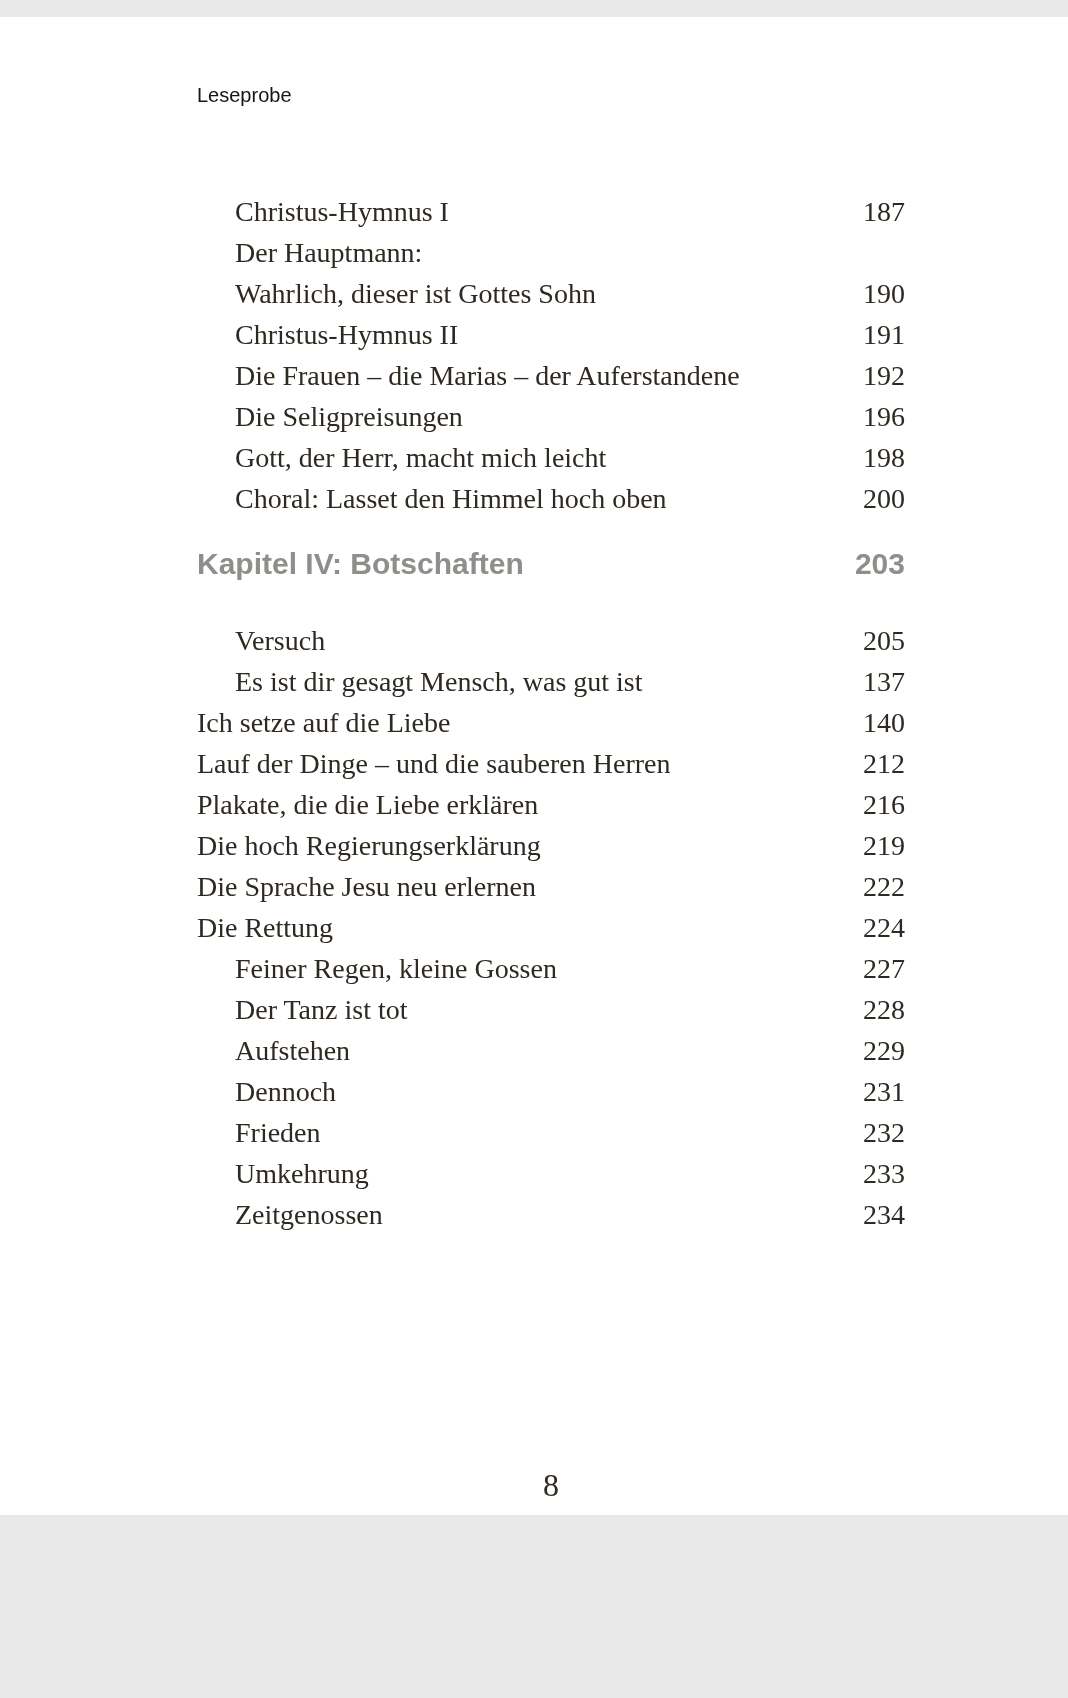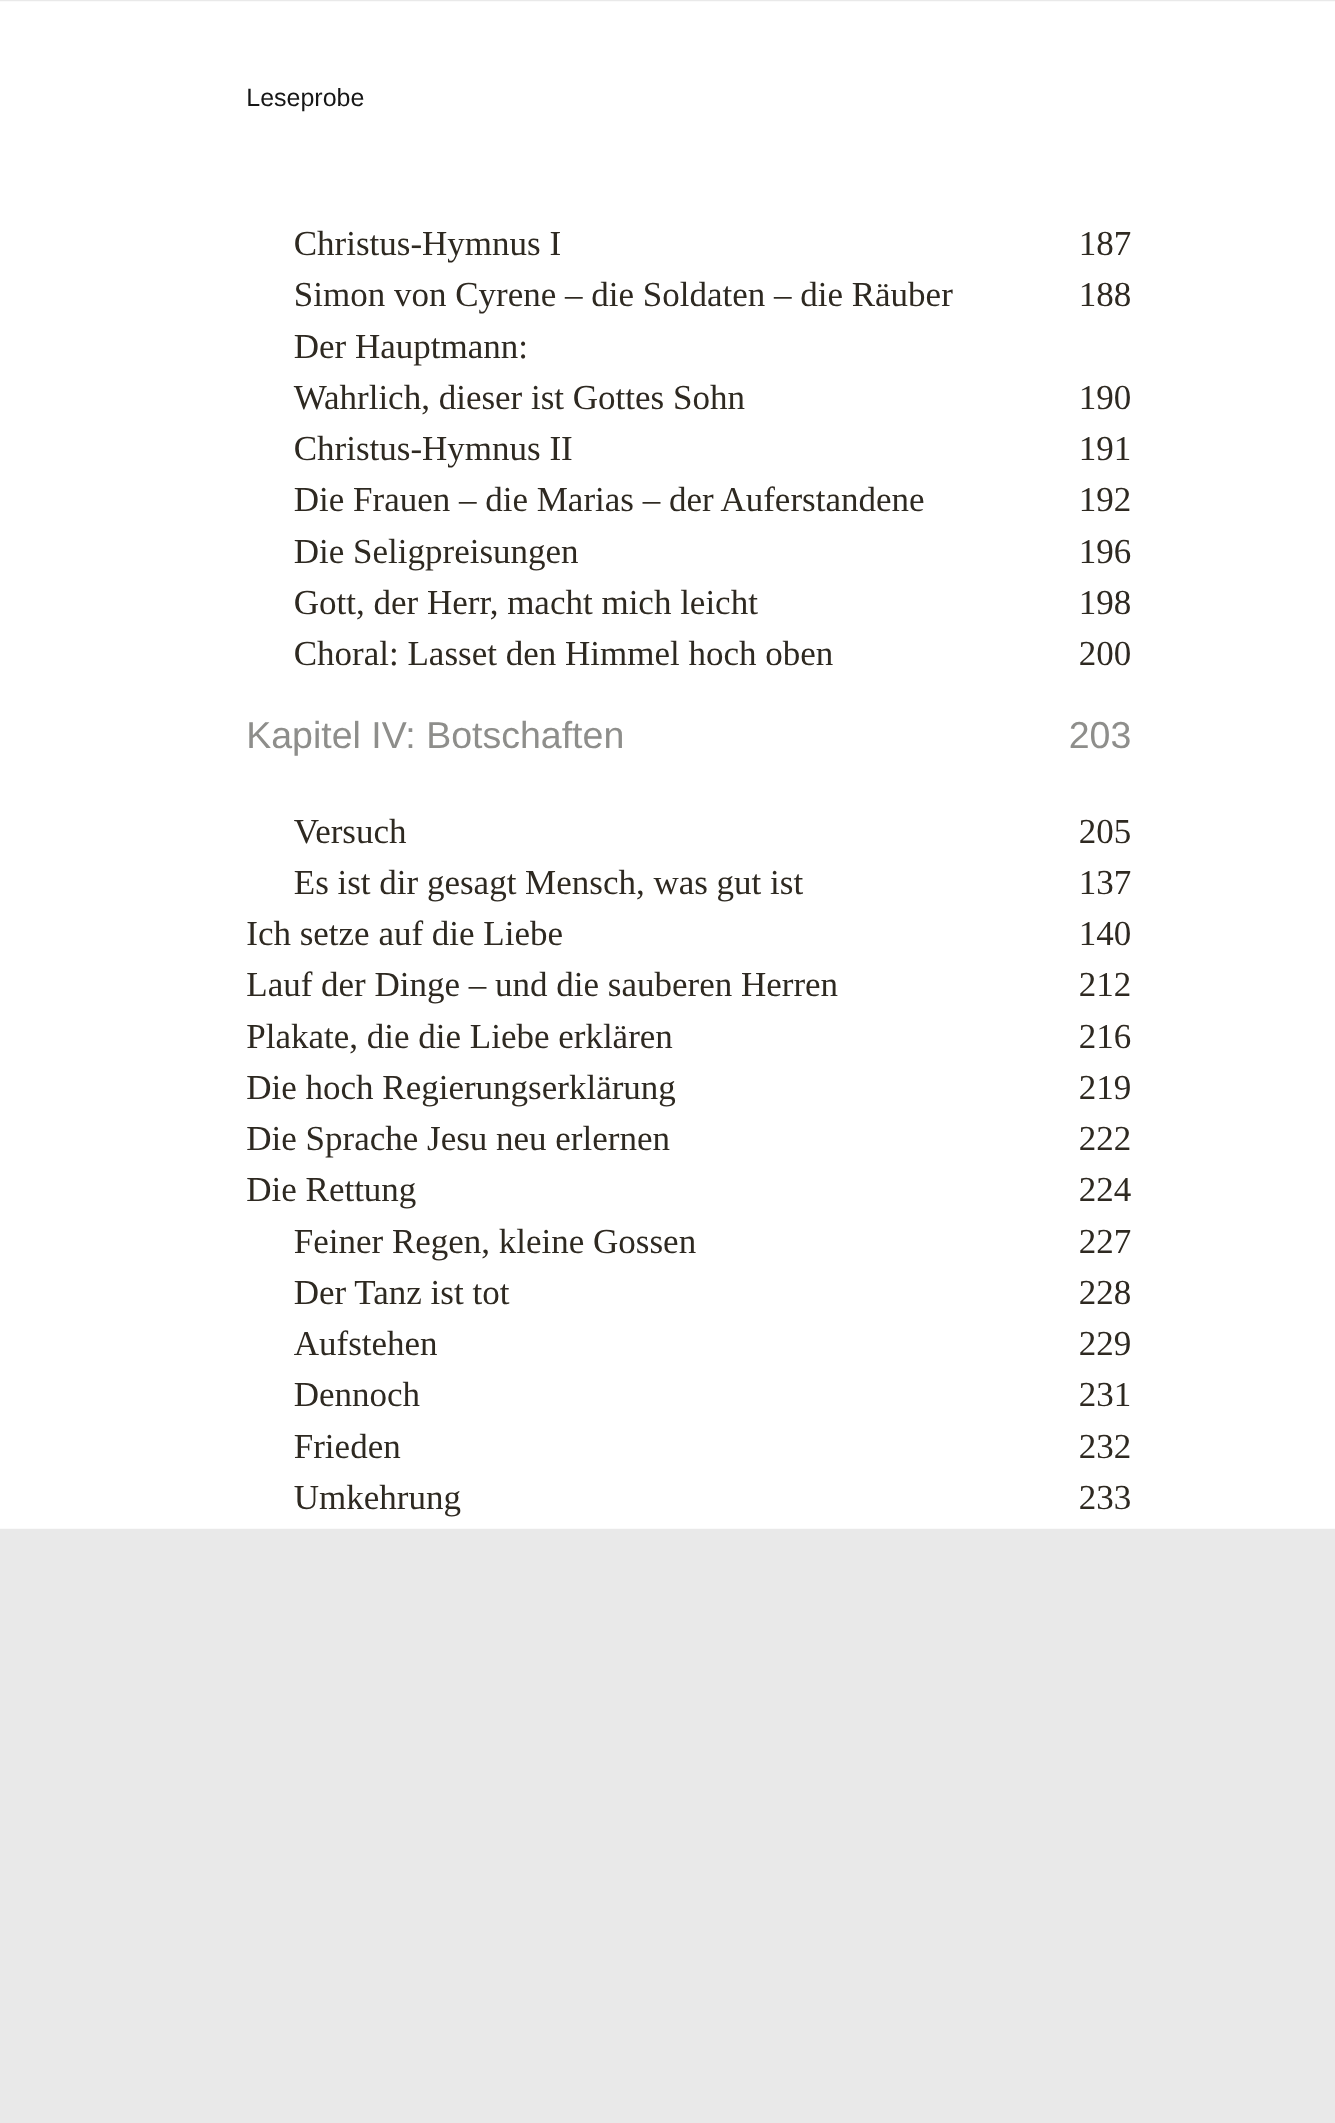--- a/index.html
+++ b/index.html
@@ -1,20 +1,20 @@
 <!DOCTYPE html>
 <html><head>
 <meta charset="utf-8">
 <style>
   html, body { margin: 0; padding: 0; background: #e9e9e9; }
   .page {
     position: relative;
     width: 1068px;
-    height: 1222px;
-    margin: 1px auto;
+    height: 1498px;
+    margin: 17px auto;
     background: #ffffff;
     font-family: "Liberation Serif", serif;
     color: #2e2921;
     overflow: hidden;
   }
   .header-label {
     position: absolute;
     left: 197px;
     top: 64px;
     font-family: "Liberation Sans", sans-serif;
@@ -43,21 +43,21 @@
     margin-left: 14px;
     text-align: right;
   }
   .heading-row {
     display: flex;
     justify-content: space-between;
     align-items: baseline;
     margin-top: 24px;
     margin-bottom: 36px;
     font-family: "Liberation Sans", sans-serif;
-    font-weight: 400;
+    font-weight: 700;
     font-size: 30px;
     line-height: 41px;
     color: #8e8e8b;
     white-space: nowrap;
   }
   .footer-page-number {
     position: absolute;
     left: 197px;
     top: 1448px;
     width: 708px;
@@ -72,24 +72,20 @@
 <div class="page" style="background: rgb(255, 255, 255); color: rgb(46, 41, 33);">
   <div class="header-label" style="color: rgb(22, 22, 22);">Leseprobe</div>
 
   <div class="toc">
     <div id="block1">
   <div class="toc-row indent">
     <span class="toc-title">Christus-Hymnus I</span>
     <span class="toc-page">187</span>
   </div>
 
-  <div class="toc-row indent">
-    <span class="toc-title">Simon von Cyrene – die Soldaten – die Räuber</span>
-    <span class="toc-page">188</span>
-  </div>
 
   <div class="toc-row indent">
     <span class="toc-title">Der Hauptmann:</span>
     <span class="toc-page"></span>
   </div>
 
   <div class="toc-row indent">
     <span class="toc-title">Wahrlich, dieser ist Gottes Sohn</span>
     <span class="toc-page">190</span>
   </div>

